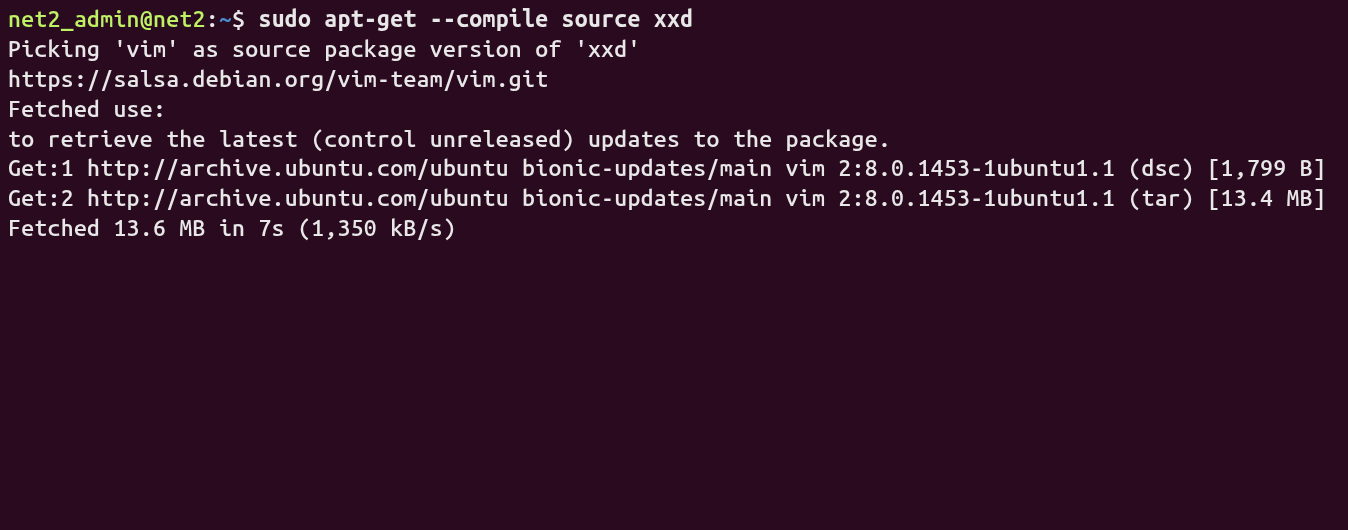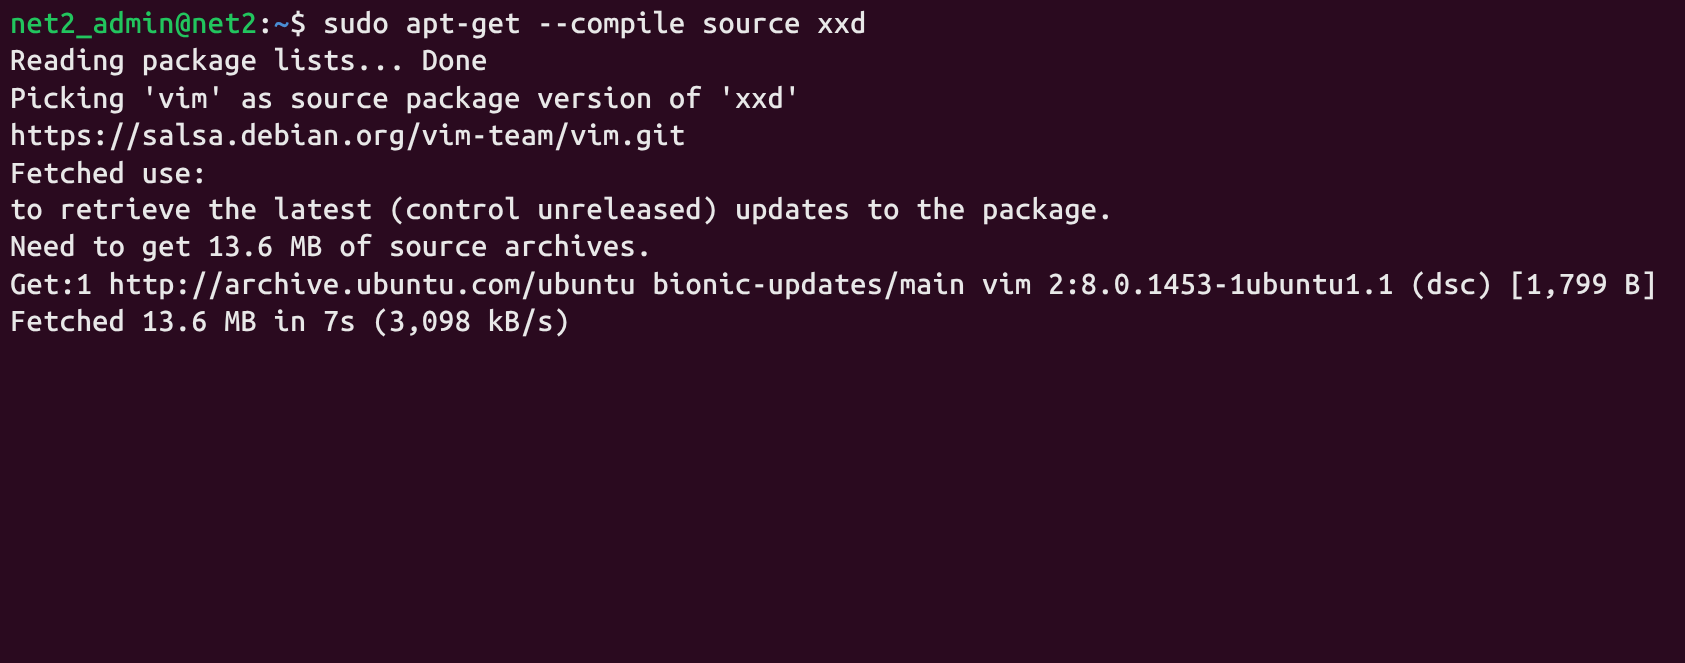--- a/index.html
+++ b/index.html
@@ -14,48 +14,48 @@
       line-height: 1.3;
       color: #e8e8e8;
       padding: 4px 8px;
       width: 1348px;
       height: 530px;
       overflow: hidden;
       font-weight: 500;
       letter-spacing: 0.3px;
     }
     .prompt-user {
-      color: #22c55e;
+      color: #bef264;
     }
     .prompt-sep {
       color: #e8e8e8;
     }
     .prompt-path {
       color: #4a8dd4;
     }
     .command {
       color: #e8e8e8;
+      font-weight: bold;
     }
     .output-line {
       color: #e8e8e8;
       white-space: pre-wrap;
       word-break: break-all;
     }
     .terminal {
       width: 100%;
     }
   </style>
 </head>
 <body>
 
 <div class="terminal">
   <div>
     <span class="prompt-user">net2_admin@net2</span><span class="prompt-sep">:</span><span class="prompt-path">~</span><span class="prompt-sep">$ </span><span class="command">sudo apt-get --compile  source xxd</span>
   </div>
-  <div class="output-line">Reading package lists... Done</div>
   <div class="output-line">Picking 'vim' as source package version of 'xxd'</div>
   <div class="output-line">https://salsa.debian.org/vim-team/vim.git</div>
   <div class="output-line">Fetched use:</div>
   <div class="output-line">to retrieve the latest (control unreleased) updates to the package.</div>
-  <div class="output-line">Need to get 13.6 MB of source archives.</div>
   <div class="output-line">Get:1 http://archive.ubuntu.com/ubuntu bionic-updates/main vim 2:8.0.1453-1ubuntu1.1 (dsc) [1,799 B]</div>
-  <div class="output-line">Fetched 13.6 MB in 7s (3,098 kB/s)</div>
+  <div class="output-line">Get:2 http://archive.ubuntu.com/ubuntu bionic-updates/main vim 2:8.0.1453-1ubuntu1.1 (tar) [13.4 MB]</div>
+  <div class="output-line">Fetched 13.6 MB in 7s (1,350 kB/s)</div>
 </div>
 
 </body></html>

